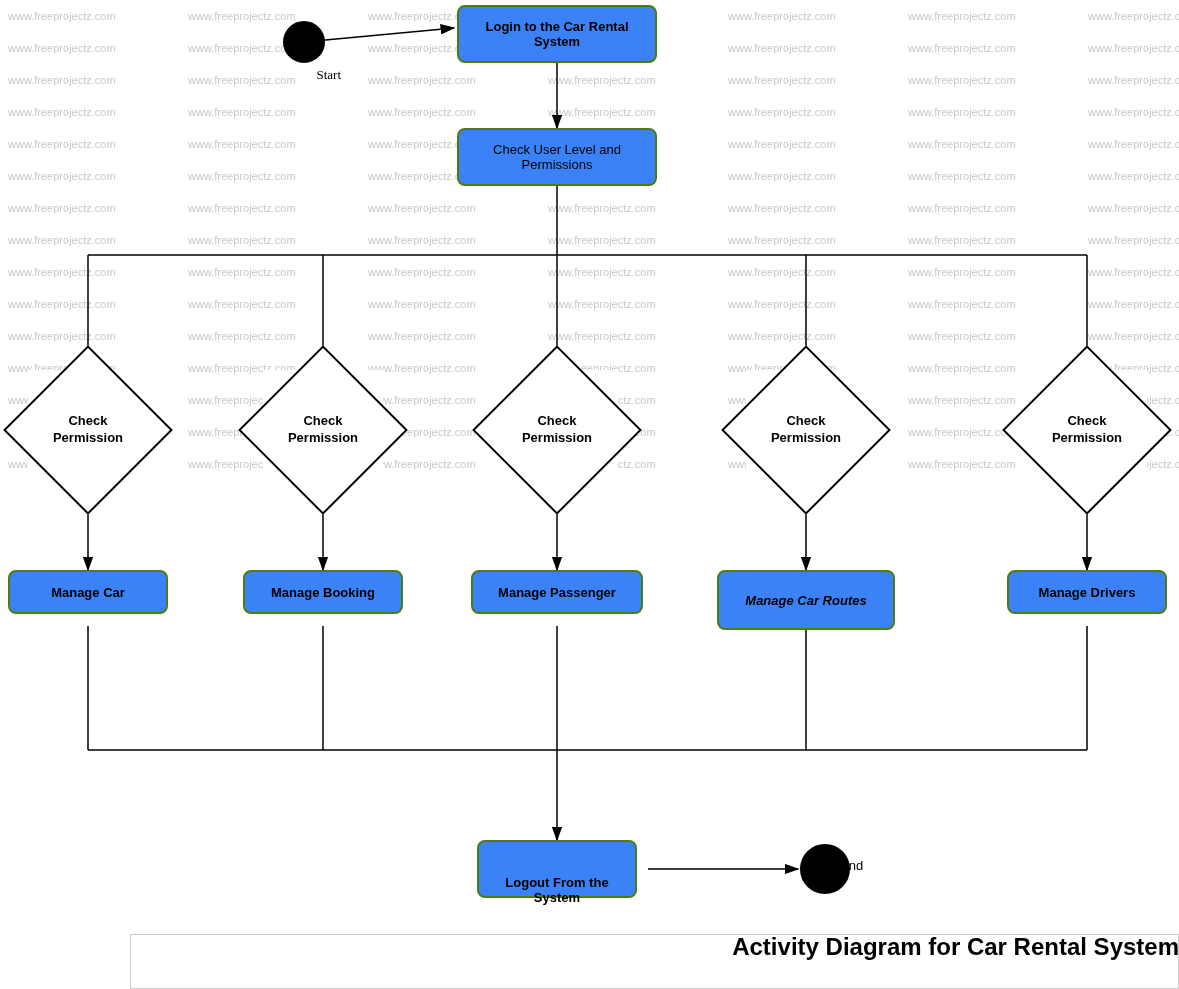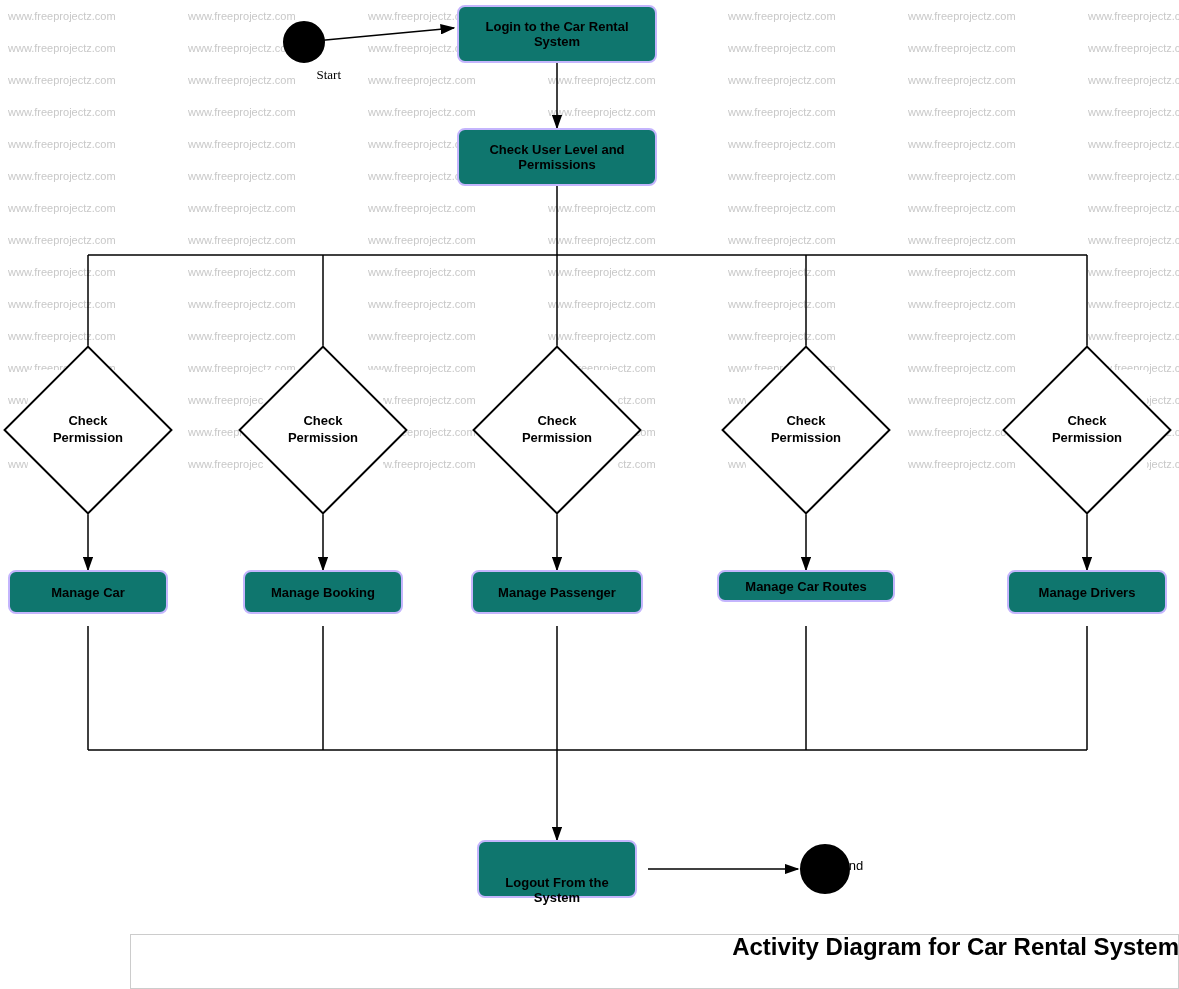--- a/index.html
+++ b/index.html
@@ -47,23 +47,23 @@
       position: absolute;
       display: flex;
       align-items: center;
       justify-content: center;
       text-align: center;
       font-size: 13px;
       font-weight: normal;
     }
 
     .node-rounded {
-      border: 2px solid #c4b5fd;
+      border: 2px solid #4d7c0f;
       border-radius: 8px;
-      background: #0f766e;
+      background: #3b82f6;
       padding: 6px 10px;
     }
 
     .node-diamond {
       background: #fff;
       border: none;
       
     }
 
     .diamond-inner {
@@ -310,21 +310,21 @@
 <div class="node node-circle" style="width:42px;height:42px;left:283px;top:21px;">
 </div>
 <div style="position:absolute;left:269px;top:67px;font-size:13px;text-align:right;z-index:2;width:72px;font-family:Liberation Serif, serif;">Start</div>
 
 <div class="node node-rounded" style="width:200px;height:58px;left:457px;top:5px;font-weight:bold;">
   <span style="white-space:pre-line;font-weight:bold;">Login to the Car Rental
 System</span>
 </div>
 
 <div class="node node-rounded" style="width:200px;height:58px;left:457px;top:128px;font-weight:bold;">
-  <span style="white-space:pre-line;font-weight:bold;">Check User Level and
+  <span style="white-space:pre-line;font-weight:normal;">Check User Level and
 Permissions</span>
 </div>
 
 <div class="node node-diamond" style="width:120px;height:120px;left:28px;top:370px;">
   <div class="diamond-inner"></div>
   <span class="diamond-text" style="white-space:pre-line;">Check
 Permission</span>
 </div>
 
 <div class="node node-diamond" style="width:120px;height:120px;left:263px;top:370px;">
@@ -356,21 +356,21 @@
 </div>
 
 <div class="node node-rounded" style="width:160px;height:44px;left:243px;top:570px;font-weight:bold;">
   <span>Manage Booking</span>
 </div>
 
 <div class="node node-rounded" style="width:172px;height:44px;left:471px;top:570px;font-weight:bold;">
   <span>Manage Passenger</span>
 </div>
 
-<div class="node node-rounded" style="width:178px;height:32px;left:717px;top:570px;font-weight:bold;">
+<div class="node node-rounded" style="width:178px;height:60px;left:717px;top:570px;font-weight:bold;font-style:italic;">
   <span>Manage Car Routes</span>
 </div>
 
 <div class="node node-rounded" style="width:160px;height:44px;left:1007px;top:570px;font-weight:bold;">
   <span>Manage Drivers</span>
 </div>
 
 <div class="node node-rounded" style="width:160px;height:58px;left:477px;top:840px;font-weight:bold;">
   <span style="white-space:pre-line;margin-top:42px;">Logout From the
 System</span>

